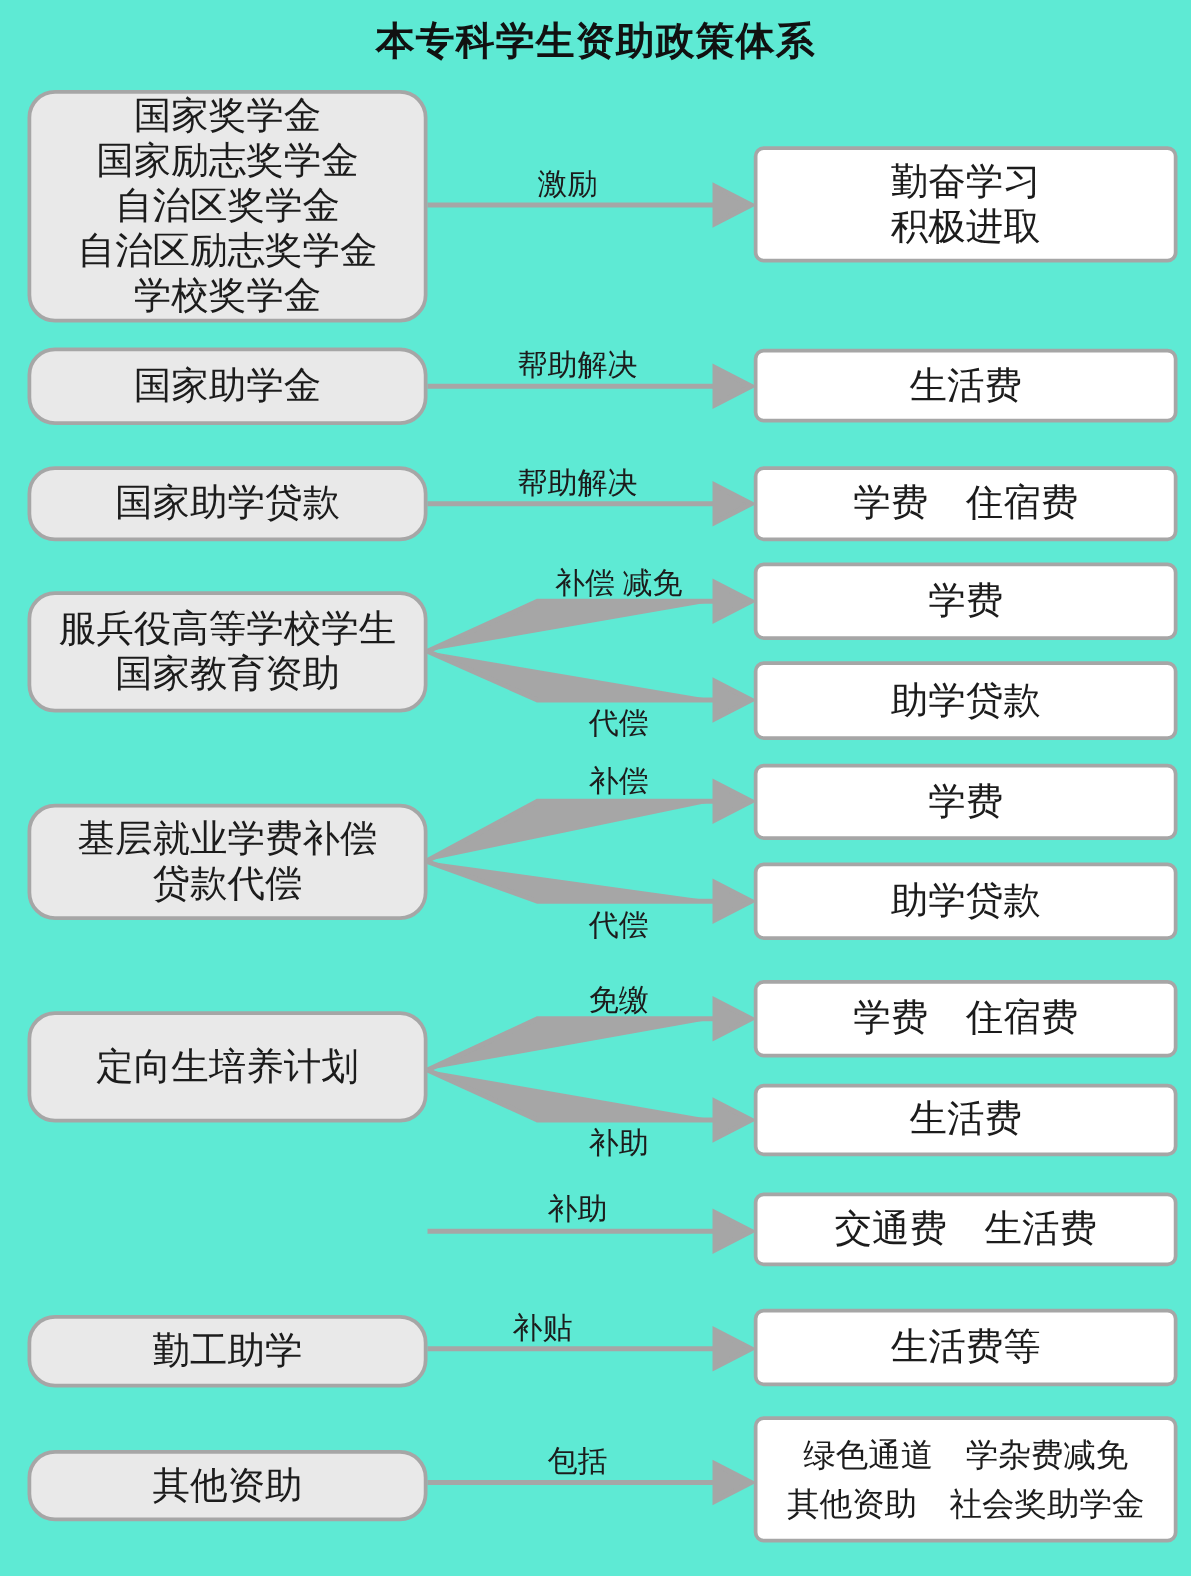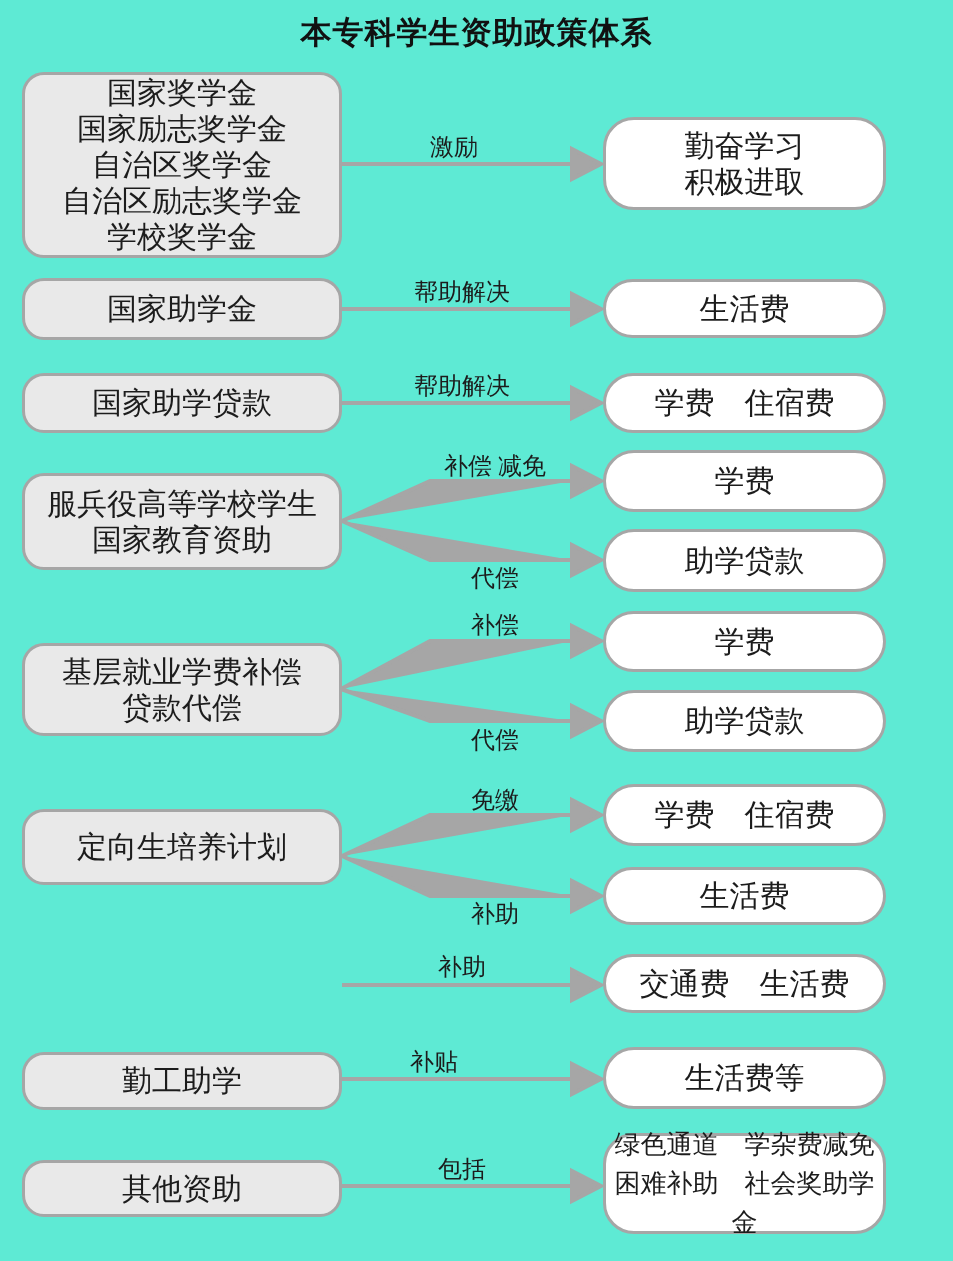--- a/index.html
+++ b/index.html
@@ -34,23 +34,23 @@
     border:3px solid #a6a6a6;
     border-radius:22px;
     font-size:30px;
     line-height:1.2;
   }
   .src{
     left:22px;width:320px;
     background:#e9e9e9;
   }
   .dst{
-    left:603px;width:283px;
+    left:603px;width:339px;
     background:#ffffff;
-    border-radius:31px;
+    border-radius:8px;
   }
   .edge-label{
     position:absolute;
     transform:translate(-50%,-50%);
     font-size:24px;
     white-space:pre;
     color:#1c1c1c;
   }
 </style>
 </head>
@@ -102,38 +102,38 @@
 国家励志奖学金
 自治区奖学金
 自治区励志奖学金
 学校奖学金</div>
   <div class="node src" style="top:278px;height:62px;">国家助学金</div>
   <div class="node src" style="top:373px;height:60px;">国家助学贷款</div>
   <div class="node src" style="top:643px;height:93px;">基层就业学费补偿
 贷款代偿</div>
   <div class="node src" style="top:473px;height:97px;">服兵役高等学校学生
 国家教育资助</div>
-  <div class="node src" style="top:809px;height:76px;">定向生培养计划</div>
+  <div class="node src" style="top:809px;height:89px;">定向生培养计划</div>
   <div class="node src" style="top:1052px;height:58px;">勤工助学</div>
   <div class="node src" style="top:1160px;height:57px;">其他资助</div>
 
   <div class="node dst" style="top:117px;height:93px;">勤奋学习
 积极进取</div>
   <div class="node dst" style="top:279px;height:59px;">生活费</div>
   <div class="node dst" style="top:373px;height:60px;">学费　住宿费</div>
   <div class="node dst" style="top:450px;height:62px;">学费</div>
   <div class="node dst" style="top:529px;height:63px;">助学贷款</div>
   <div class="node dst" style="top:611px;height:61px;">学费</div>
   <div class="node dst" style="top:690px;height:62px;">助学贷款</div>
   <div class="node dst" style="top:784px;height:62px;">学费　住宿费</div>
   <div class="node dst" style="top:867px;height:58px;">生活费</div>
   <div class="node dst" style="top:954px;height:59px;">交通费　生活费</div>
   <div class="node dst" style="top:1047px;height:62px;">生活费等</div>
   <div class="node dst" style="top:1133px;height:101px;font-size:26px;line-height:1.5;">绿色通道　学杂费减免
-困难补助　社会奖助学金</div>
+其他资助　社会奖助学金</div>
 
   <div class="edge-label" style="left:454px;top:147px;">激励</div>
   <div class="edge-label" style="left:462px;top:292px;">帮助解决</div>
   <div class="edge-label" style="left:462px;top:386px;">帮助解决</div>
   <div class="edge-label" style="left:495px;top:466px;">补偿 减免</div>
   <div class="edge-label" style="left:495px;top:578px;">代偿</div>
   <div class="edge-label" style="left:495px;top:625px;">补偿</div>
   <div class="edge-label" style="left:495px;top:740px;">代偿</div>
   <div class="edge-label" style="left:495px;top:800px;">免缴</div>
   <div class="edge-label" style="left:495px;top:914px;">补助</div>

